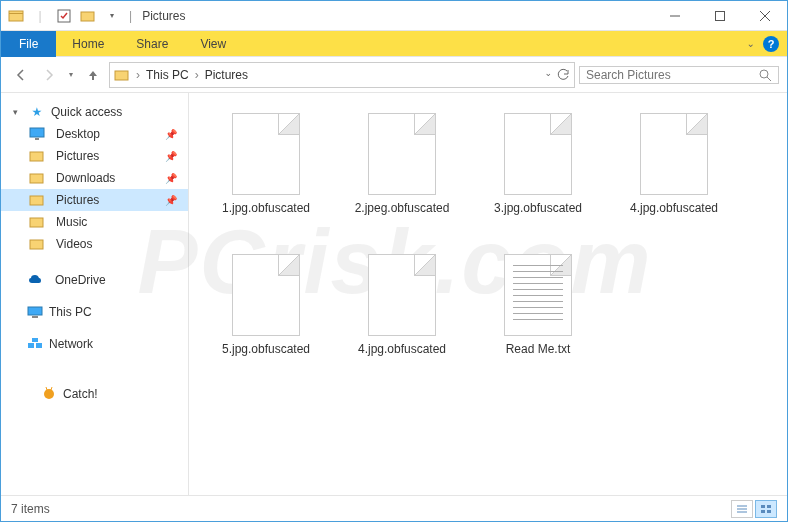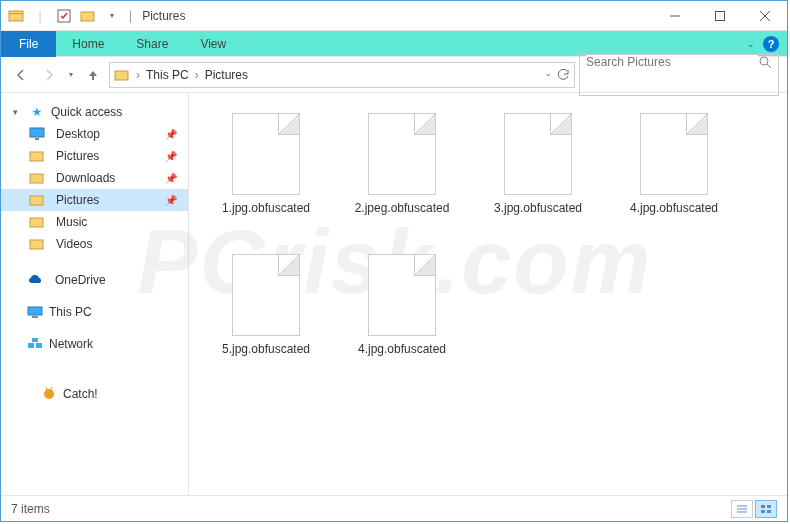--- a/index.html
+++ b/index.html
@@ -5,33 +5,33 @@
 *{margin:0;padding:0;box-sizing:border-box;font-family:"Segoe UI",Tahoma,sans-serif;font-size:12px;}
 body{background:#fff;width:790px;height:524px;overflow:hidden;position:relative;}
 .window{border:1px solid #4a9edb;width:788px;height:522px;display:flex;flex-direction:column;background:#fff;}
 .titlebar{height:30px;background:#fff;display:flex;align-items:center;border-bottom:1px solid #e5e5e5;}
 .titlebar-left{display:flex;align-items:center;padding:0 4px;gap:2px;}
 .qat-icon{width:22px;height:22px;display:flex;align-items:center;justify-content:center;}
 .title-sep{color:#999;margin:0 4px;}
 .title-text{color:#444;margin-left:4px;}
 .titlebar-right{margin-left:auto;display:flex;}
 .winbtn{width:45px;height:29px;display:flex;align-items:center;justify-content:center;color:#555;}
-.ribbon{height:26px;display:flex;align-items:center;background:#5eead4;border-bottom:1px solid #e5e5e5;}
+.ribbon{height:26px;display:flex;align-items:center;background:#fde047;border-bottom:1px solid #e5e5e5;}
 .file-tab{background:#1979ca;color:#fff;height:26px;display:flex;align-items:center;padding:0 18px;font-size:12px;}
 .rtab{padding:0 16px;height:26px;display:flex;align-items:center;color:#444;}
 .ribbon-right{margin-left:auto;display:flex;align-items:center;gap:8px;padding-right:8px;}
 .help-circle{width:16px;height:16px;border-radius:50%;background:#0078d7;color:#fff;display:flex;align-items:center;justify-content:center;font-size:11px;font-weight:bold;}
 .navbar{height:36px;display:flex;align-items:center;padding:4px 8px;gap:4px;background:#fff;border-bottom:1px solid #e5e5e5;}
 .navbtn{width:24px;height:24px;display:flex;align-items:center;justify-content:center;color:#777;}
 .navbtn.disabled{color:#ccc;}
 .addressbar{flex:1;height:26px;border:1px solid #ccc;display:flex;align-items:center;padding:0 4px;gap:4px;}
 .crumb{display:flex;align-items:center;gap:4px;color:#333;}
 .crumb-sep{color:#888;margin:0 2px;}
 .addr-right{margin-left:auto;display:flex;gap:4px;color:#666;}
-.searchbox{width:200px;height:42px;border:1px solid #ccc;display:flex;align-items:flex-start;padding:0 6px;color:#888;}
+.searchbox{width:200px;height:18px;border:1px solid #ccc;display:flex;align-items:center;padding:0 6px;color:#888;}
 .searchbox input{border:none;outline:none;flex:1;font-size:12px;color:#555;}
 .body{flex:1;display:flex;overflow:hidden;}
 .sidebar{width:188px;border-right:1px solid #e5e5e5;padding:8px 0;overflow:hidden;}
 .tree-group{margin-bottom:14px;}
 .tree-item{display:flex;align-items:center;height:22px;padding-left:12px;gap:6px;color:#333;}
 .tree-item.child{padding-left:28px;gap:11px;}
 .tree-item.selected{background:#cce8ff;}
 .pin{margin-left:auto;margin-right:10px;color:#888;font-size:10px;}
 .chev{width:10px;color:#666;font-size:9px;}
 .ico{width:16px;height:16px;display:flex;align-items:center;justify-content:center;}
@@ -278,20 +278,24 @@
           <div class="file-label">4.jpg.obfuscated</div>
         </div>
         <div class="file-item">
           <div class="file-icon "></div>
           <div class="file-label">5.jpg.obfuscated</div>
         </div>
         <div class="file-item">
           <div class="file-icon "></div>
           <div class="file-label">4.jpg.obfuscated</div>
         </div>
+        <div class="file-item">
+          <div class="file-icon txt"></div>
+          <div class="file-label">Read Me.txt</div>
+        </div>
       </div>
   </div>
 
   <div class="statusbar">
     <span>7 items</span>
     <div class="status-right">
       <div class="view-toggle">
           <svg width="12" height="10">
             <line x1="1" y1="2" x2="11" y2="2" stroke="#5a8bbd"></line>
             <line x1="1" y1="5" x2="11" y2="5" stroke="#5a8bbd"></line>

